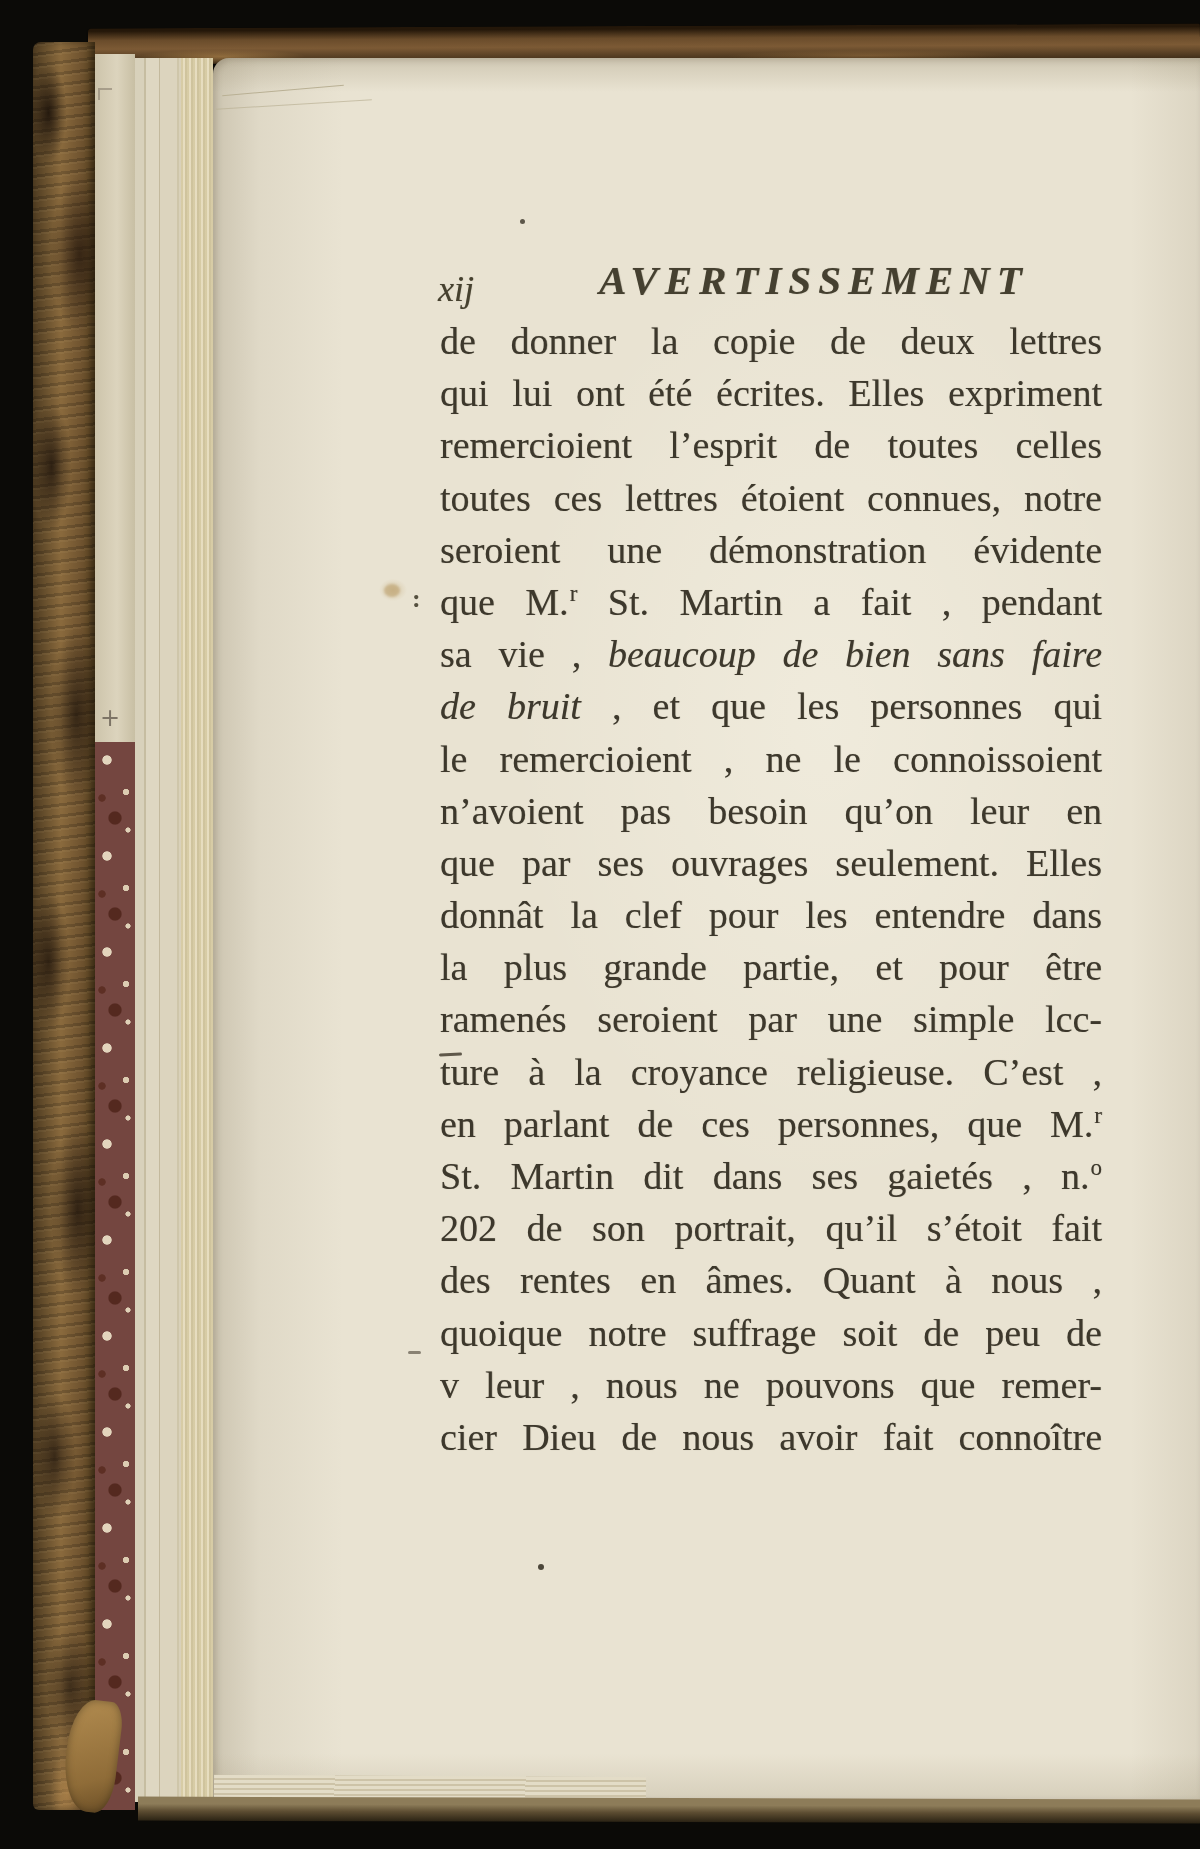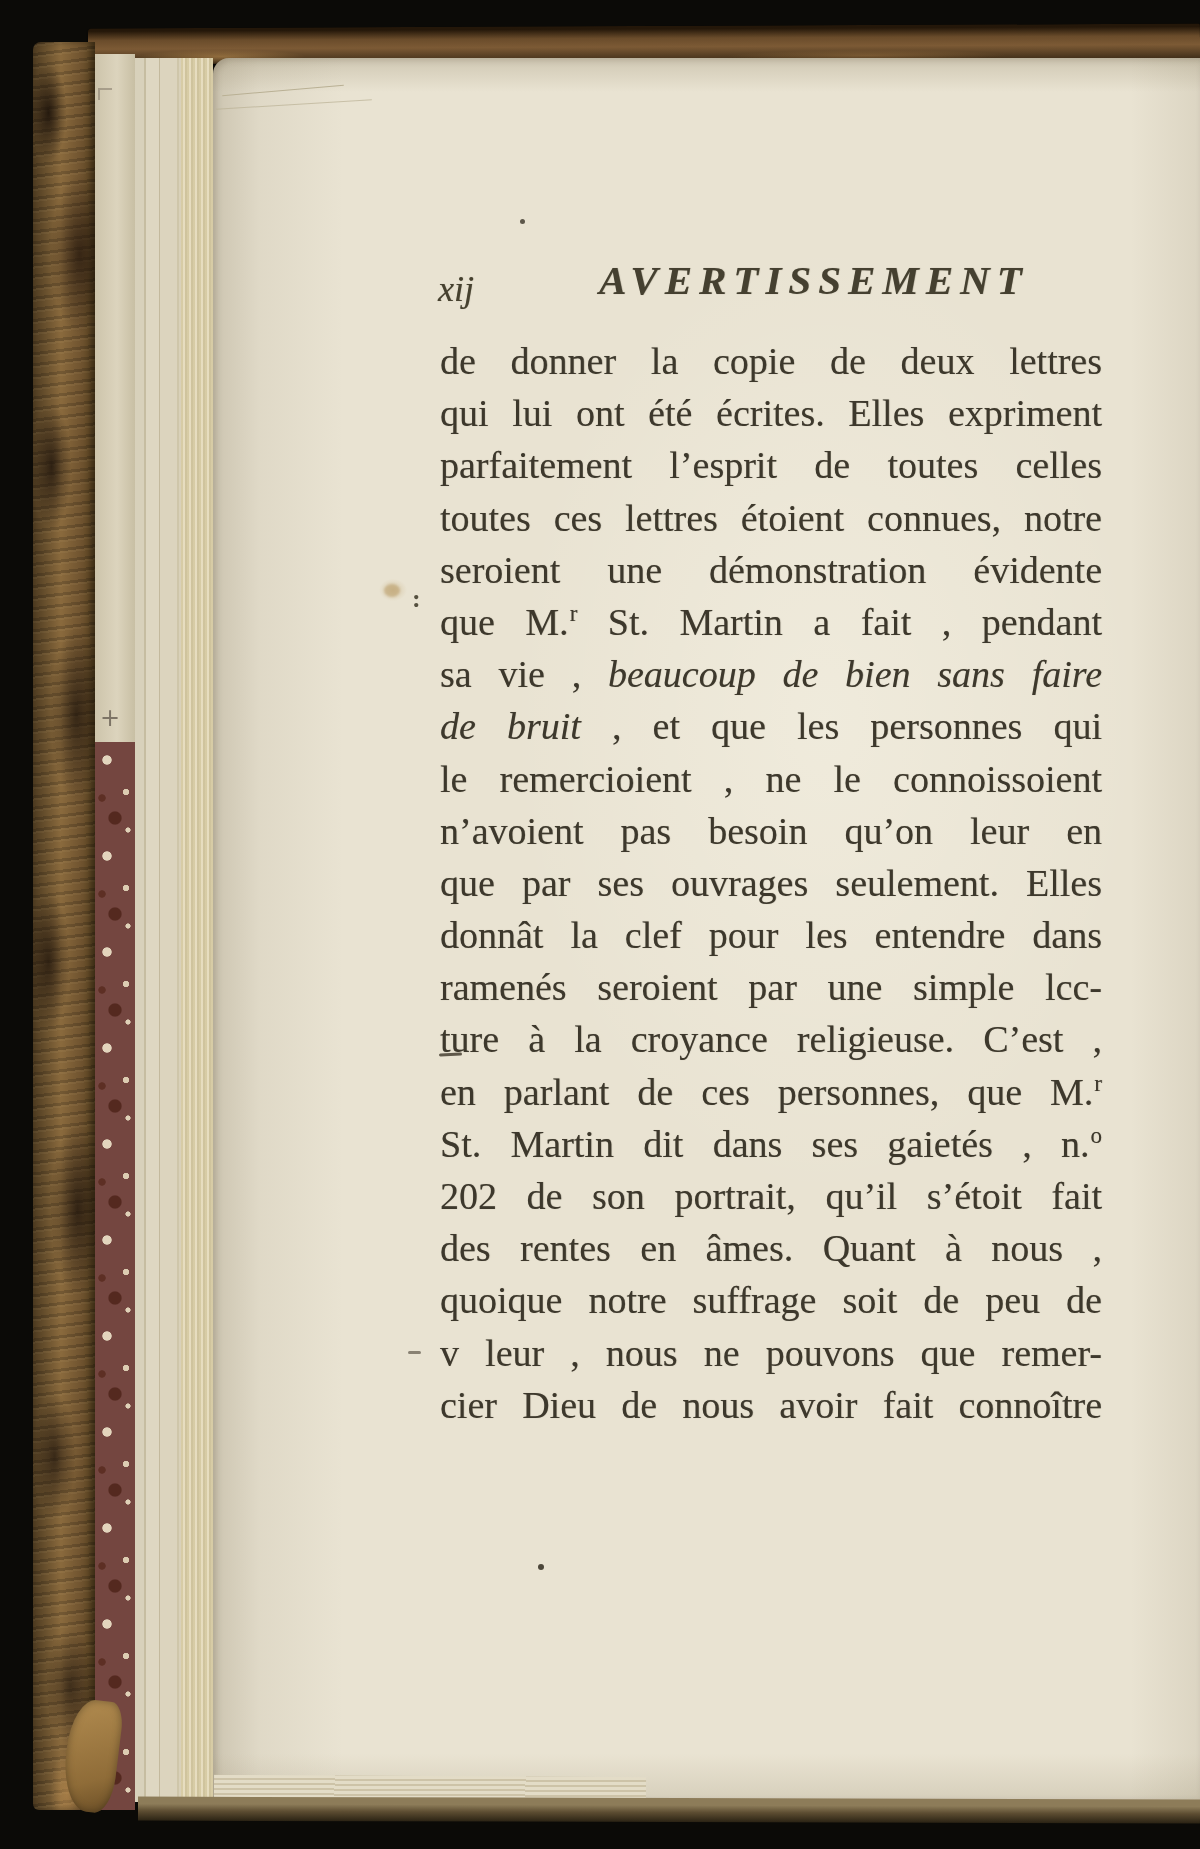--- a/index.html
+++ b/index.html
@@ -106,21 +106,20 @@
     font-style:italic;font-weight:bold;font-size:41px;letter-spacing:7px;
     color:#454030;
     text-shadow:0.4px 0.4px 0.8px rgba(60,54,38,.45);
     margin-left:43px;
   }
   .text-block{
     left:440px;top:315px;width:662px;
     font-size:38px;line-height:52.2px;color:#3d382c;
     text-shadow:0.3px 0.3px 0.7px rgba(55,50,35,.45);
     word-spacing:2px;
-    margin-top:20px;
   }
   .tline{
     text-align:justify;text-align-last:justify;text-justify:inter-word;
     height:52.2px;white-space:nowrap;
   }
   .it{font-style:italic;}
   .sup{font-size:23px;position:relative;top:-14px;margin-left:1px;}
 
   
   .dot{border-radius:50%;background:#5d574a;}
@@ -145,30 +144,31 @@
 
 <div class="abs corner-line" style="left:222px;top:90px;width:122px;transform:rotate(-5deg);"></div>
 <div class="abs corner-line" style="left:216px;top:104px;width:156px;transform:rotate(-3.5deg);opacity:.7;"></div>
 
 <div class="abs folio">xij</div>
 <div class="abs title">AVERTISSEMENT</div>
 
 <div class="abs text-block">
     <div class="tline"><span>de donner la copie de deux lettres</span></div>
     <div class="tline"><span>qui lui ont été écrites. Elles expriment</span></div>
-    <div class="tline"><span>parfaitement l’esprit de toutes celles</span></div>
+    <div class="tline"><span>remercioient l’esprit de toutes celles</span></div>
     <div class="tline"><span>toutes ces lettres étoient connues, notre</span></div>
     <div class="tline"><span>seroient une démonstration évidente</span></div>
     <div class="tline"><span>que M.</span><span class="sup">r</span><span> St. Martin a fait , pendant</span></div>
     <div class="tline"><span>sa vie , </span><span class="it">beaucoup de bien sans faire</span></div>
     <div class="tline"><span class="it">de bruit</span><span> , et que les personnes qui</span></div>
     <div class="tline"><span>le remercioient , ne le connoissoient</span></div>
     <div class="tline"><span>n’avoient pas besoin qu’on leur en</span></div>
     <div class="tline"><span>que par ses ouvrages seulement. Elles</span></div>
     <div class="tline"><span>donnât la clef pour les entendre dans</span></div>
+    <div class="tline"><span>la plus grande partie, et pour être</span></div>
     <div class="tline"><span>ramenés seroient par une simple lcc-</span></div>
     <div class="tline"><span>ture à la croyance religieuse. C’est ,</span></div>
     <div class="tline"><span>en parlant de ces personnes, que M.</span><span class="sup">r</span></div>
     <div class="tline"><span>St. Martin dit dans ses gaietés , n.</span><span class="sup">o</span></div>
     <div class="tline"><span>202 de son portrait, qu’il s’étoit fait</span></div>
     <div class="tline"><span>des rentes en âmes. Quant à nous ,</span></div>
     <div class="tline"><span>quoique notre suffrage soit de peu de</span></div>
     <div class="tline"><span>v leur , nous ne pouvons que remer-</span></div>
     <div class="tline"><span>cier Dieu de nous avoir fait connoître</span></div>
   </div>

